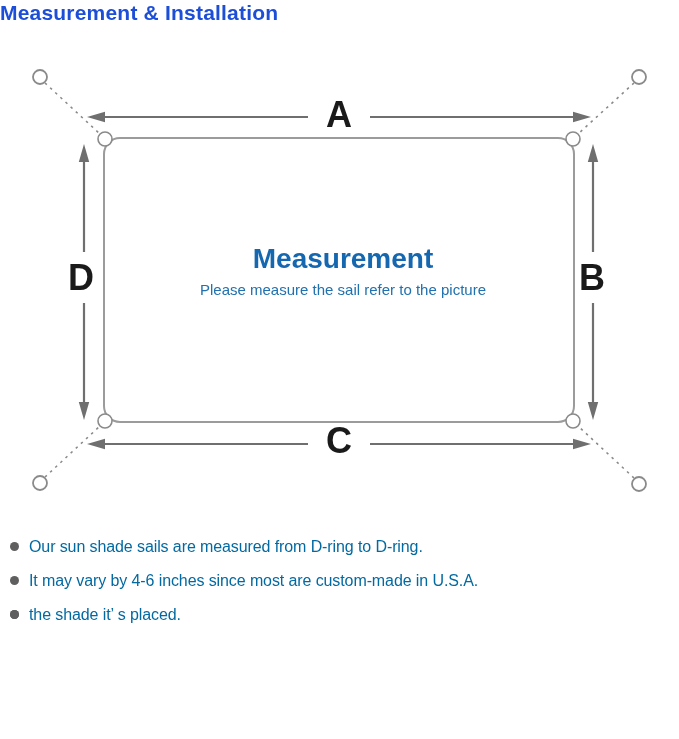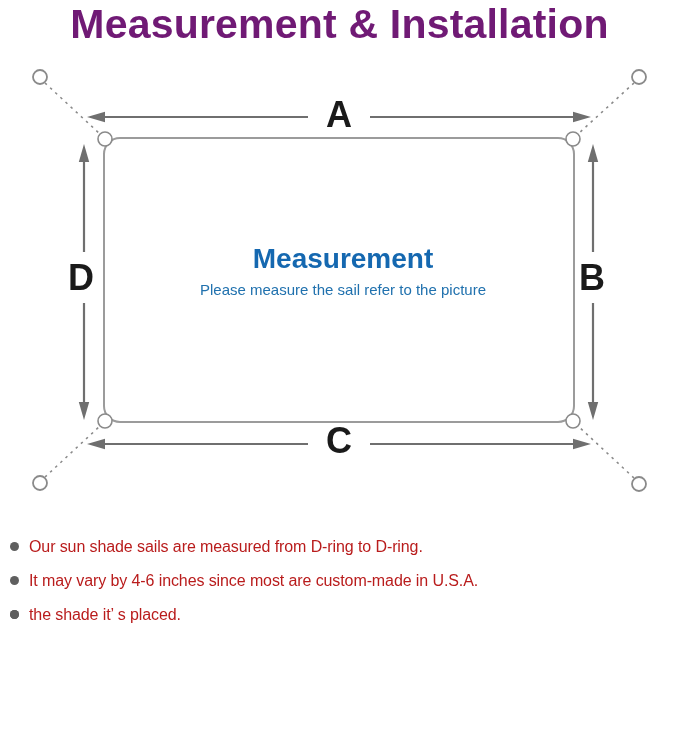--- a/index.html
+++ b/index.html
@@ -6,39 +6,38 @@
   body {
     width: 679px; height: 739px;
     position: relative;
     overflow: hidden;
     font-family: "Liberation Sans", "DejaVu Sans", sans-serif;
   }
   .page-title {
     position: absolute;
     top: 1px; left: 0;
     width: 679px;
-    text-align: center;
-    font-size: 41px;
+    font-size: 21px;
     font-weight: 700;
     letter-spacing: 0.2px;
-    color: #701a75;
+    color: #1d4ed8;
   }
   .diagram-svg {
     position: absolute;
     top: 0; left: 0;
   }
   .notes {
     position: absolute;
     top: 536px; left: 10px; right: 6px;
   }
   .bullet {
     position: relative;
     padding-left: 19px;
     margin-bottom: 13px;
-    color: #b91c1c;
+    color: #0369a1;
     font-size: 16px;
     line-height: 21px;
     letter-spacing: -0.1px;
   }
   .bullet .dot {
     position: absolute;
     left: 0; top: 6px;
     width: 9px; height: 9px;
     border-radius: 50%;
     background: #5f5f5f;

